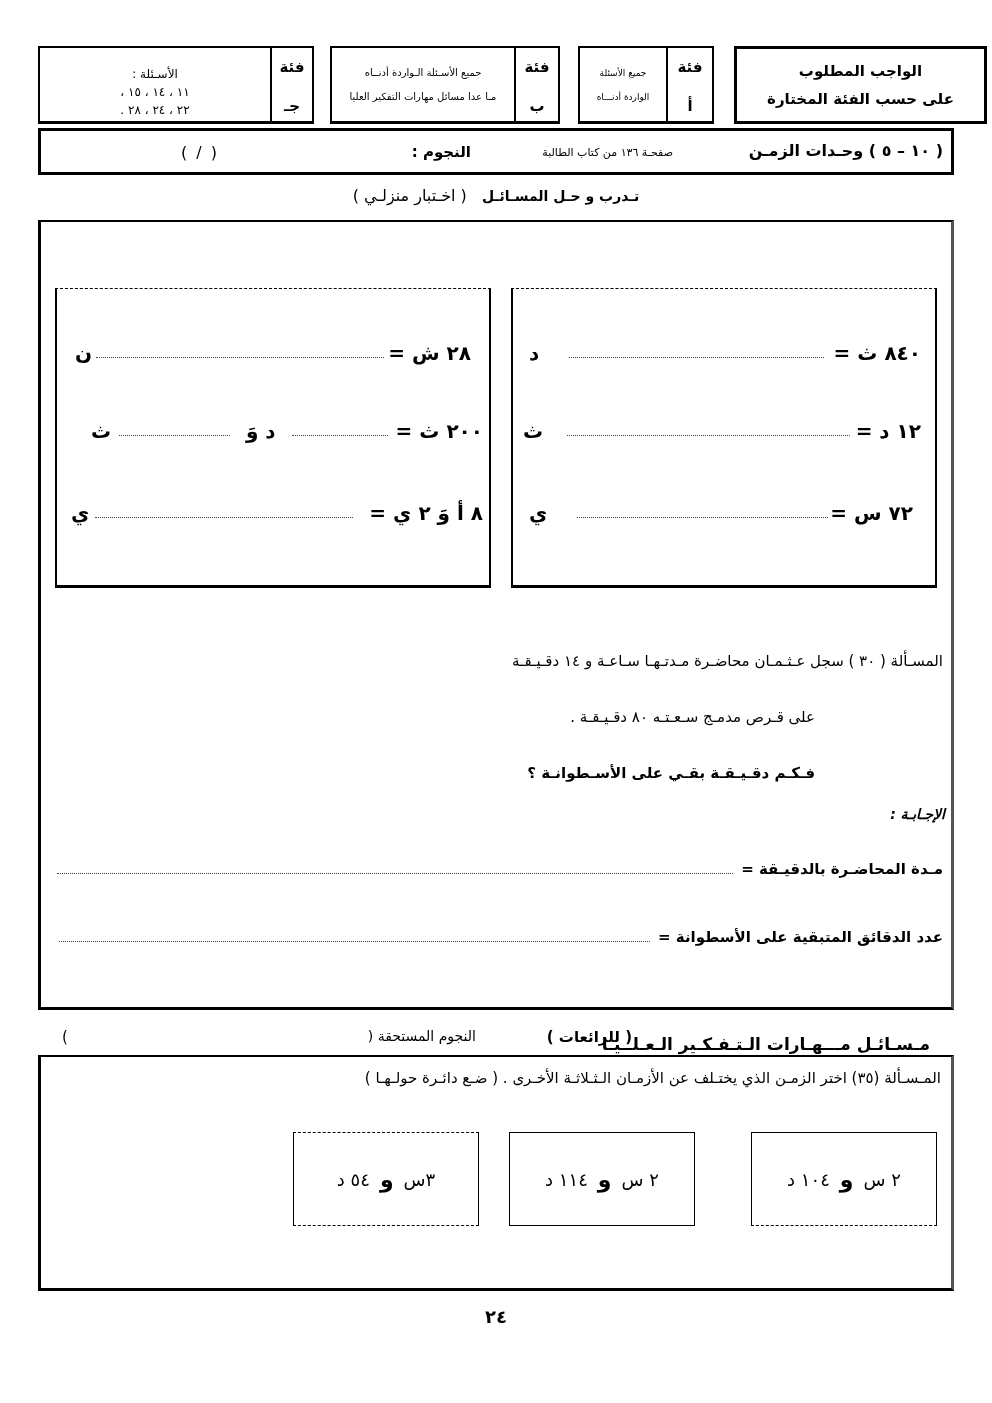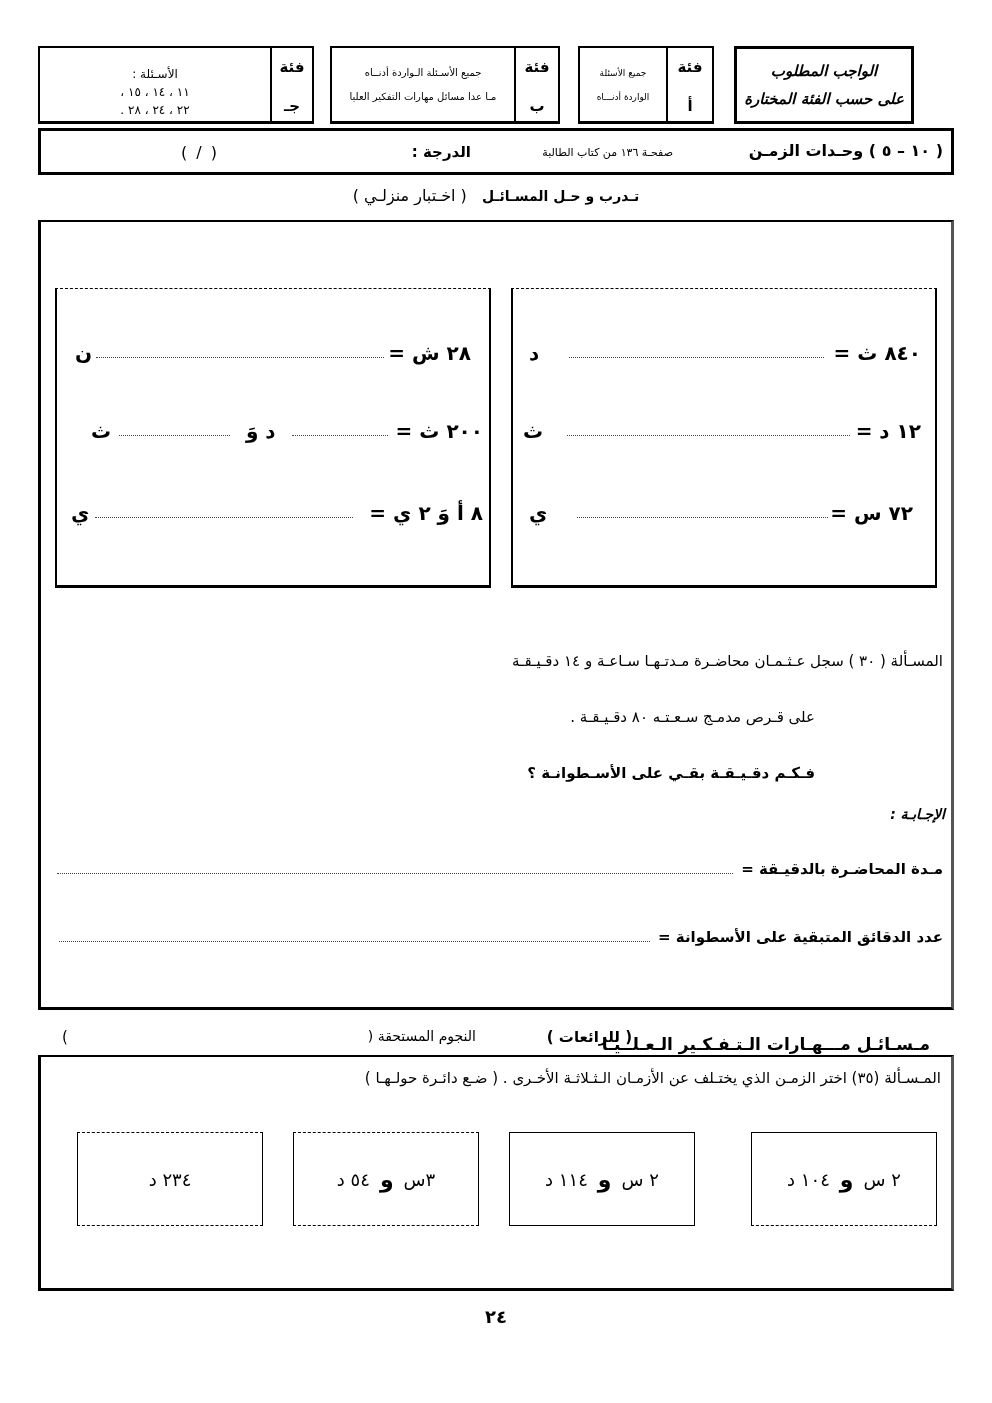--- a/index.html
+++ b/index.html
@@ -3,21 +3,21 @@
 <meta charset="utf-8">
 <style>
   * { box-sizing: border-box; margin: 0; padding: 0; }
   html, body { width: 992px; height: 1403px; background: #ffffff; }
   body { position: relative; font-family: "DejaVu Sans", sans-serif; color: #000; direction: rtl; overflow: hidden; }
   .abs { position: absolute; }
   .bold { font-weight: bold; }
 
   
   .cell { position: absolute; border: 2px solid #000; border-bottom-width: 3px; display: flex; flex-direction: column; align-items: center; justify-content: center; text-align: center; }
-  .hdr-main { left: 734px; top: 46px; width: 180px; height: 78px; border-width: 3px; font-style: italic; }
+  .hdr-main { left: 734px; top: 46px; width: 253px; height: 78px; border-width: 3px; }
   .hdr-main .l1 { font-size: 15px; font-weight: bold; margin-bottom: 10px; }
   .hdr-main .l2 { font-size: 15px; font-weight: bold; }
   .cat { font-size: 15px; font-weight: bold; justify-content: space-between; padding: 10px 0 6px; }
   .desc-small { font-size: 9px; line-height: 24px; }
   .desc-med { font-size: 10px; line-height: 24px; }
   .questions-cell { font-size: 12px; line-height: 18px; padding-top: 15px; }
 
   .title-bar { position: absolute; left: 38px; top: 128px; width: 916px; height: 47px; border: 3px solid #000; border-left-width: 3px; }
   .title-bar .topic { position: absolute; right: 8px; top: 10px; font-size: 16px; font-weight: bold; }
   .title-bar .pageref { position: absolute; right: 278px; top: 15px; font-size: 11px; }
@@ -82,21 +82,21 @@
 </div>
 <div class="cell questions-cell" style="left:38px; top:46px; width:234px; height:78px;">
   <span>الأسـئلة :</span>
   <span>١١ ، ١٤ ، ١٥ ،</span>
   <span>٢٢ ، ٢٤ ، ٢٨ .</span>
 </div>
 
 <div class="title-bar">
   <span class="topic">( ١٠ – ٥ )  وحـدات الزمـن</span>
   <span class="pageref">صفحـة  ١٣٦ من كتاب الطالبة</span>
-  <span class="grade">الدرجة :</span>
+  <span class="grade">النجوم :</span>
   <span class="grade-slot">(        /        )</span>
 </div>
 
 <div class="practice-title">
   <span class="main">تـدرب و حـل المسـائـل</span>
   &nbsp;
   <span>(  اخـتبار منزلـي  )</span>
 </div>
 
 <div class="section1">
@@ -172,18 +172,15 @@
   <div class="choice" style="right:256px;">
     <span>٢ س</span>
     <span class="waw">و</span>
     <span>١١٤ د</span>
   </div>
   <div class="choice dashed-top dashed-bottom" style="right:472px;">
     <span>٣س</span>
     <span class="waw">و</span>
     <span>٥٤ د</span>
   </div>
-  <div class="choice dashed-top dashed-bottom" style="right:688px;">
-    <span>٢٣٤ د</span>
-  </div>
 </div>
 
 <div class="page-number">٢٤</div>
 
 </body></html>

